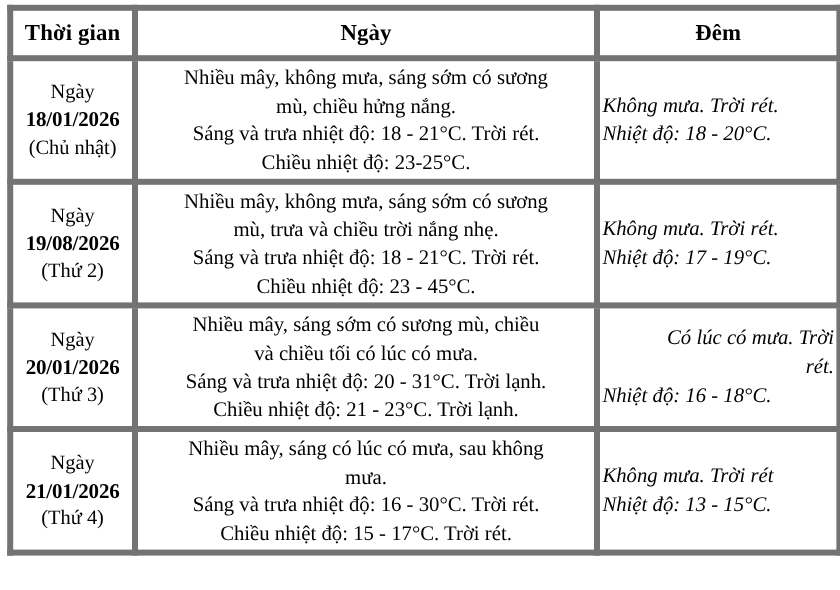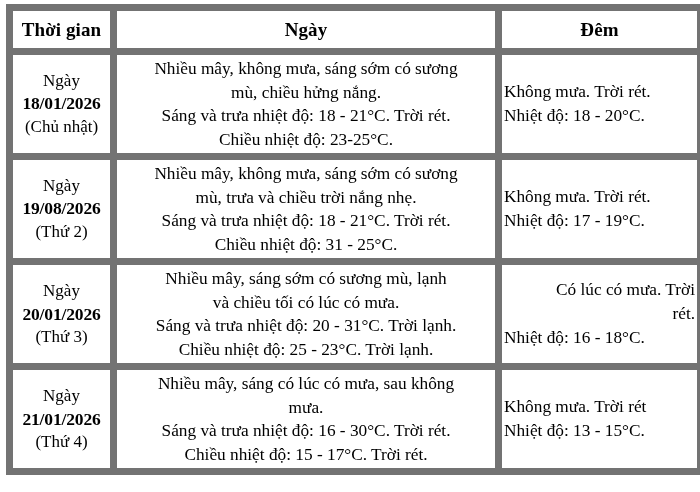--- a/index.html
+++ b/index.html
@@ -26,21 +26,21 @@
 
   table.forecast {
     width: 691px;
     border-collapse: collapse;
     table-layout: fixed;
     background: #ffffff;
   }
 
   table.forecast td,
   table.forecast th {
-    border: 7px solid #737373;
+    border: 5px solid #737373;
     vertical-align: middle;
     background: #ffffff;
     padding: 2px;
   }
 
   
   col.c-time  { width: 104px; }
   col.c-day   { width: 385px; }
   col.c-night { width: 202px; }
 
@@ -85,21 +85,21 @@
   }
   .day-cell .ln { display: block; white-space: nowrap; }
 
   
   .night-cell {
     text-align: left;
     padding: 4px 5px 5px 9px;
     font-size: 17.3px;
     line-height: 1.38;
   }
-  .night-cell .ln { display: block; }
+  .night-cell .ln { display: block; font-style: italic; }
   .night-cell .ln.center { text-align: right; }
   .night-cell .ln.clip {
     white-space: nowrap;
     overflow: hidden;
   }
 </style>
 </head>
 <body>
 
 <div class="sheet">
@@ -139,39 +139,39 @@
       <tr>
         <td class="time-cell">
           <span class="time-word">Ngày</span>
           <span class="time-date">19/08/2026</span>
           <span class="time-weekday">(Thứ 2)</span>
         </td>
         <td class="day-cell">
           <span class="ln">Nhiều mây, không mưa, sáng sớm có sương</span>
           <span class="ln">mù, trưa và chiều trời nắng nhẹ.</span>
           <span class="ln">Sáng và trưa nhiệt độ: 18 - 21°C. Trời rét.</span>
-          <span class="ln">Chiều nhiệt độ: 31 - 25°C.</span>
+          <span class="ln">Chiều nhiệt độ: 23 - 45°C.</span>
         </td>
         <td class="night-cell">
           <span class="ln">Không mưa. Trời rét.</span>
           <span class="ln">Nhiệt độ:  17 - 19°C.</span>
         </td>
       </tr>
 
       <tr>
         <td class="time-cell">
           <span class="time-word">Ngày</span>
           <span class="time-date">20/01/2026</span>
           <span class="time-weekday">(Thứ 3)</span>
         </td>
         <td class="day-cell">
-          <span class="ln">Nhiều mây, sáng sớm có sương mù, lạnh</span>
+          <span class="ln">Nhiều mây, sáng sớm có sương mù, chiều</span>
           <span class="ln">và chiều tối có lúc có mưa.</span>
           <span class="ln">Sáng và trưa nhiệt độ: 20 - 31°C. Trời lạnh.</span>
-          <span class="ln">Chiều nhiệt độ: 25 - 23°C. Trời lạnh.</span>
+          <span class="ln">Chiều nhiệt độ: 21 - 23°C. Trời lạnh.</span>
         </td>
         <td class="night-cell">
           <span class="ln center">Có lúc có mưa. Trời</span>
           <span class="ln center">rét.</span>
           <span class="ln">Nhiệt độ:  16 - 18°C.</span>
         </td>
       </tr>
 
       <tr>
         <td class="time-cell">

